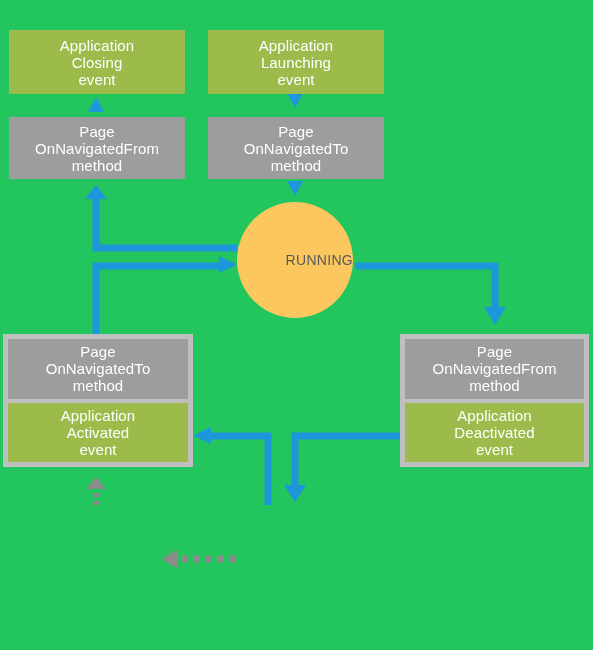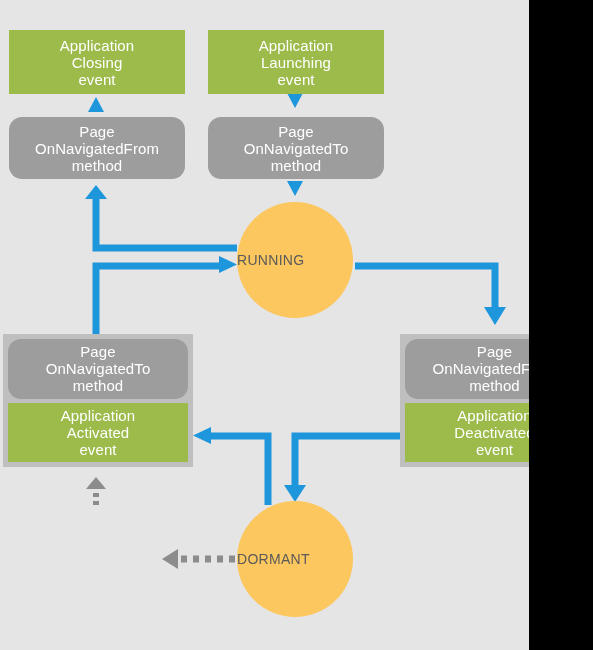--- a/index.html
+++ b/index.html
@@ -5,23 +5,23 @@
   html, body {
     margin: 0;
     padding: 0;
     background: #000000;
   }
   body {
     font-family: "Liberation Sans", sans-serif;
   }
   #stage {
     position: relative;
-    width: 529px;
+    width: 593px;
     height: 650px;
-    background: #e5e5e5;
+    background: #22c55e;
     overflow: hidden;
   }
   svg.edges {
     position: absolute;
     left: 0;
     top: 0;
     width: 593px;
     height: 650px;
     pointer-events: none;
   }
@@ -32,21 +32,21 @@
     align-items: center;
     justify-content: center;
     text-align: center;
     color: #ffffff;
     font-size: 15px;
     line-height: 17px;
     letter-spacing: 0.1px;
     white-space: pre-line;
   }
   .box.green { background: #9CBB4B; }
-  .box.gray  { background: #9D9D9D; border-radius: 13px; }
+  .box.gray  { background: #9D9D9D; }
 
   .group {
     position: absolute;
     box-sizing: border-box;
     background: #BFBFBF;
     padding: 5px;
     display: flex;
     flex-direction: column;
     gap: 4px;
   }
@@ -56,21 +56,21 @@
     width: 100%;
     flex: 1 1 0;
   }
   .circle {
     position: absolute;
     box-sizing: border-box;
     border-radius: 50%;
     background: #FCC75F;
     display: flex;
     align-items: center;
-    justify-content: flex-start;
+    justify-content: flex-end;
     color: #5A5A5A;
     font-size: 14px;
     letter-spacing: 0.3px;
   }
 </style>
 </head>
 <body>
 
 <div id="stage">
 
@@ -156,17 +156,14 @@
     <div class="box green">Application
 Deactivated
 event</div>
   </div>
 
   <div class="circle" style="left:237px; top:202px; width:116px; height:116px;">
     <span>RUNNING</span>
   </div>
 
 
-  <div class="circle" style="left:237px; top:501px; width:116px; height:116px;">
-    <span>DORMANT</span>
-  </div>
 
 </div>
 
 </body></html>

